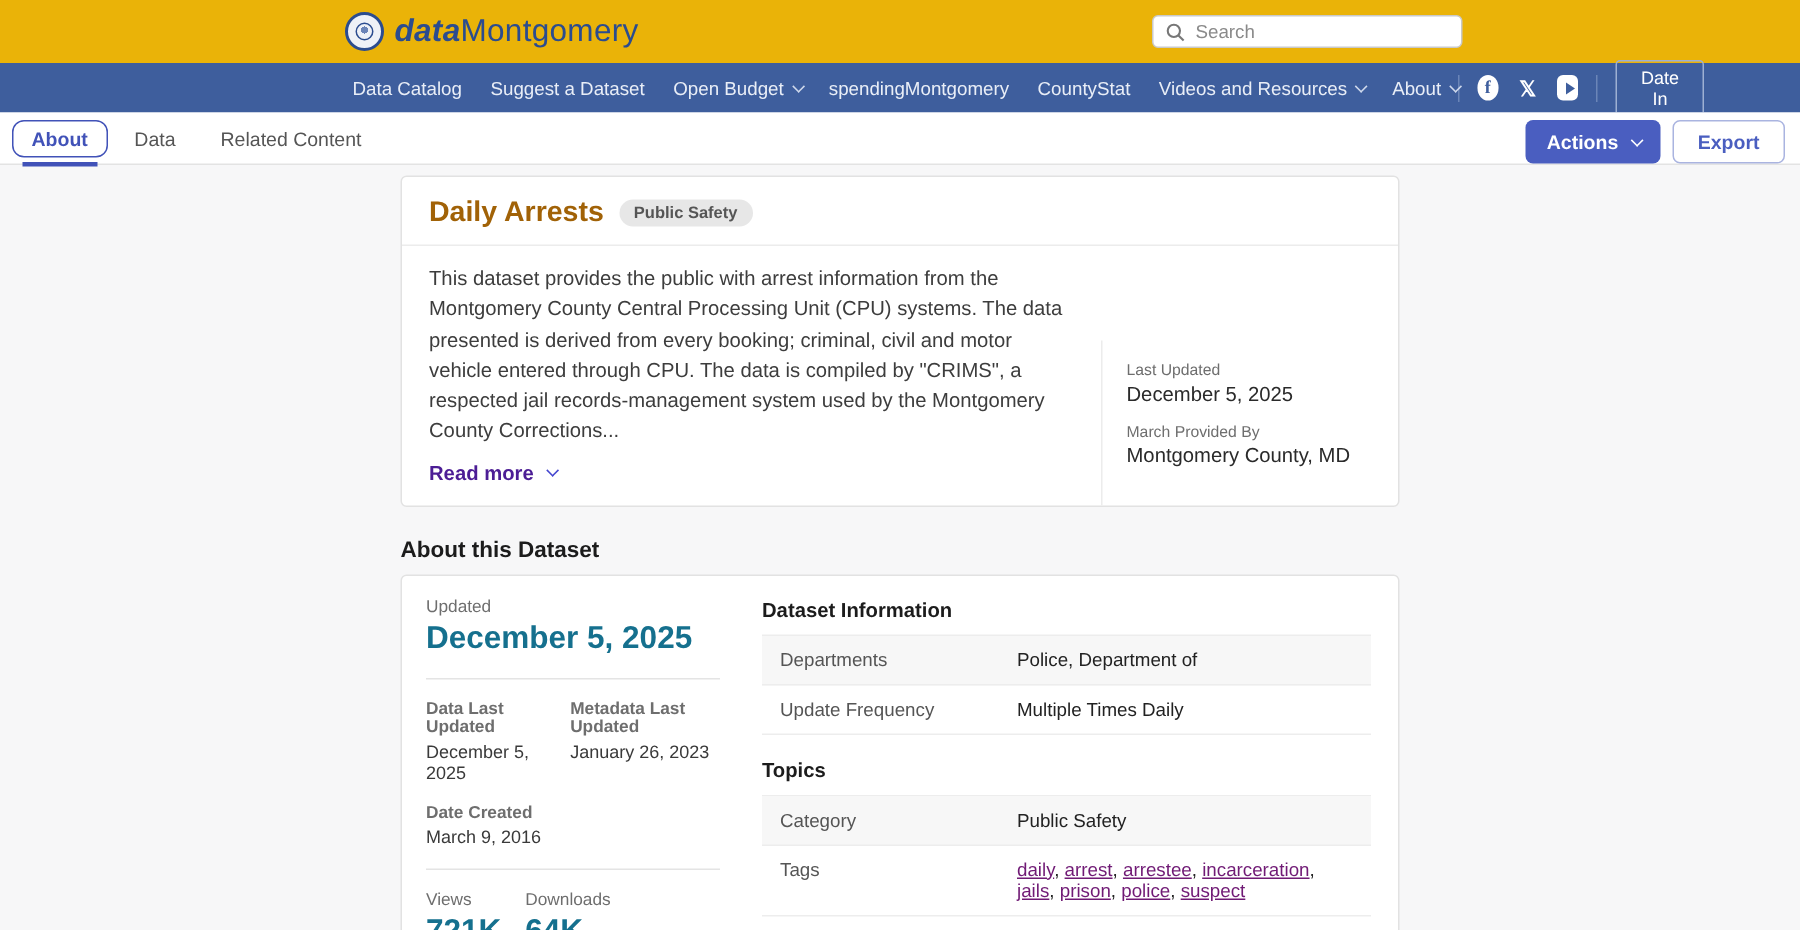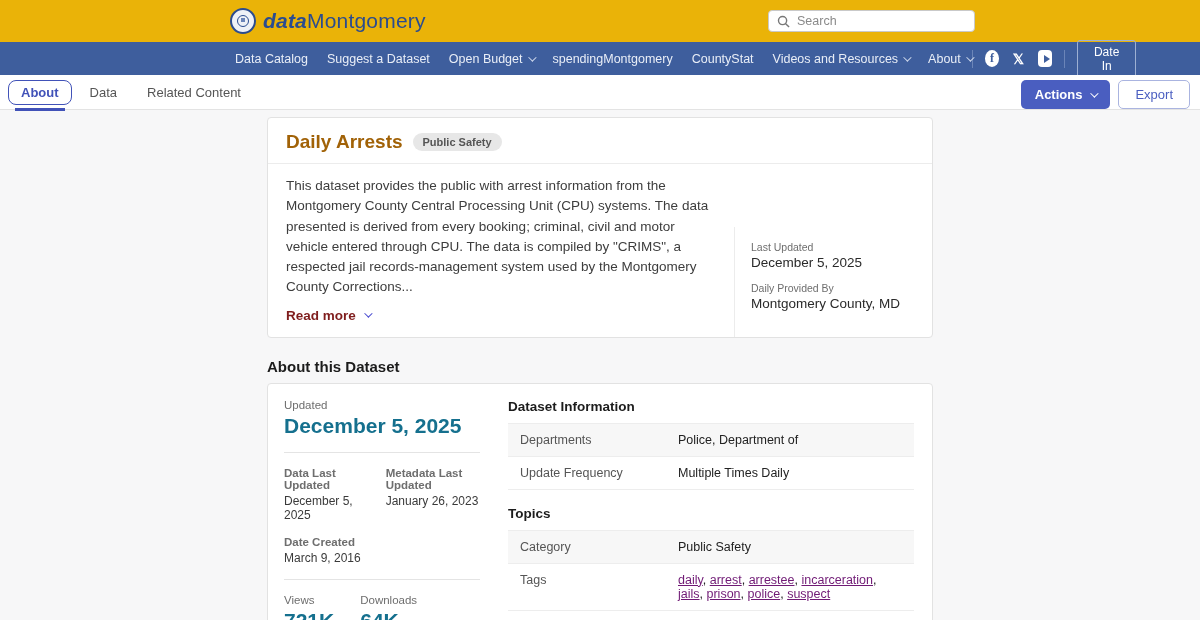--- a/index.html
+++ b/index.html
@@ -35,49 +35,49 @@
 
   
   .tabbar { height:35px; background:#fff; border-bottom:1px solid #e3e3e3; display:flex; align-items:center; padding:0 8px; position:relative; }
   .tabs { display:flex; align-items:center; gap:6px; }
   .tab { font-size:13px; color:#555; padding:4px 12px; cursor:pointer; position:relative; }
   .tab.active { color:#4152b8; font-weight:700; border:1.5px solid #4152b8; border-radius:8px; }
   .tab.active::after { content:""; position:absolute; left:6px; right:6px; bottom:-7px; height:3px; background:#4152b8; }
   .tab-actions { position:absolute; right:10px; top:5px; display:flex; gap:8px; }
   .btn-actions { background:#4a5ec0; color:#fff; border:none; border-radius:5px; font-size:13px; font-weight:700; padding:6px 14px; display:flex; align-items:center; gap:8px; cursor:pointer; font-family:"Liberation Sans", sans-serif; }
   .btn-actions .chev { border-color:#fff; }
-  .btn-export { background:#fff; color:#4a5ec0; border:1px solid #aab4e0; border-radius:5px; font-size:13px; font-weight:400; padding:6px 16px; cursor:pointer; font-family:"Liberation Sans", sans-serif; }
+  .btn-export { background:#fff; color:#4a5ec0; border:1px solid #aab4e0; border-radius:5px; font-size:13px; font-weight:700; padding:6px 16px; cursor:pointer; font-family:"Liberation Sans", sans-serif; }
 
   
   .content { padding-top:7px; }
   .col { width:666px; margin:0 auto; }
   .card { background:#fff; border:1px solid #e2e2e2; border-radius:4px; }
 
   
   .ds-card { padding:0; }
   .ds-top { display:flex; align-items:center; gap:10px; padding:13px 18px 10px 18px; border-bottom:1px solid #ececec; }
   .ds-title { font-size:19px; font-weight:700; color:#a16207; }
   .badge { background:#e7e7e7; color:#555; font-size:11px; font-weight:700; border-radius:10px; padding:3px 10px; }
   .ds-body { display:flex;align-items:flex-end; }
   .ds-desc { flex:1; padding:12px 18px 14px 18px; }
   .ds-desc p { font-size:13.5px; color:#3d3d3d; line-height:1.5; }
-  .read-more { margin-top:10px; display:flex; align-items:center; gap:8px; color:#7f1d1d; font-size:13.5px; font-weight:700; cursor:pointer; }
+  .read-more { margin-top:10px; display:flex; align-items:center; gap:8px; color:#4c1d95; font-size:13.5px; font-weight:700; cursor:pointer; }
   .read-more .chev { border-color:#4446cf; }
   .ds-meta { width:198px; border-left:1px solid #ececec; padding:14px 16px; }
   .m-label { font-size:10.5px; color:#6e6e6e; margin-bottom:2px; }
   .m-value { font-size:13.5px; color:#2a2a2a; margin-bottom:12px; }
 
   
   .sec-heading { font-size:15px; font-weight:700; color:#1c1c1c; margin:20px 0 8px 0; }
   .about-card { display:flex; min-height:262px; }
   .a-left { width:228px; padding:15px 16px; }
   .a-label { font-size:11.5px; color:#6e6e6e; margin-bottom:3px; }
   .a-big { font-size:21px; font-weight:700; color:#15708e; }
   .hr { border-top:1px solid #e4e4e4; margin:14px 0; }
-  .pair { display:flex; gap:26px; }
+  .pair { display:flex; gap:16px; }
   .pair > div { min-width:0; }
   .a-val { font-size:12px; color:#3a3a3a; margin-top:3px; }
   .a-label-sm { font-size:11.5px; color:#6e6e6e; font-weight:700; }
   .mt14 { margin-top:14px; }
   .a-right { flex:1; padding:15px 18px 15px 12px; }
   .tbl-heading { font-size:13.5px; font-weight:700; color:#1c1c1c; margin-bottom:9px; }
   .tbl { width:100%; border-top:1px solid #ededed; margin-bottom:16px; }
   .trow { display:flex; border-bottom:1px solid #ededed; }
   .trow.alt { background:#f7f7f7; }
   .tcell-l { width:158px; padding:9px 12px; font-size:12.5px; color:#555; }
@@ -167,21 +167,21 @@
           <div class="ds-desc">
             <p>This dataset provides the public with arrest information from the Montgomery County Central Processing Unit (CPU) systems. The data presented is derived from every booking; criminal, civil and motor vehicle entered through CPU. The data is compiled by "CRIMS", a respected jail records-management system used by the Montgomery County Corrections...</p>
             <div class="read-more">
                 <span>Read more</span>
                 <span class="chev"></span>
               </div>
           </div>
           <div class="ds-meta">
             <div class="m-label">Last Updated</div>
             <div class="m-value">December 5, 2025</div>
-            <div class="m-label">Daily Provided By</div>
+            <div class="m-label">March Provided By</div>
             <div class="m-value">Montgomery County, MD</div>
           </div>
         </div>
       </div>
 
       <div class="sec-heading">About this Dataset</div>
 
       <div class="card about-card">
         <div class="a-left">
           <div class="a-label">Updated</div>

